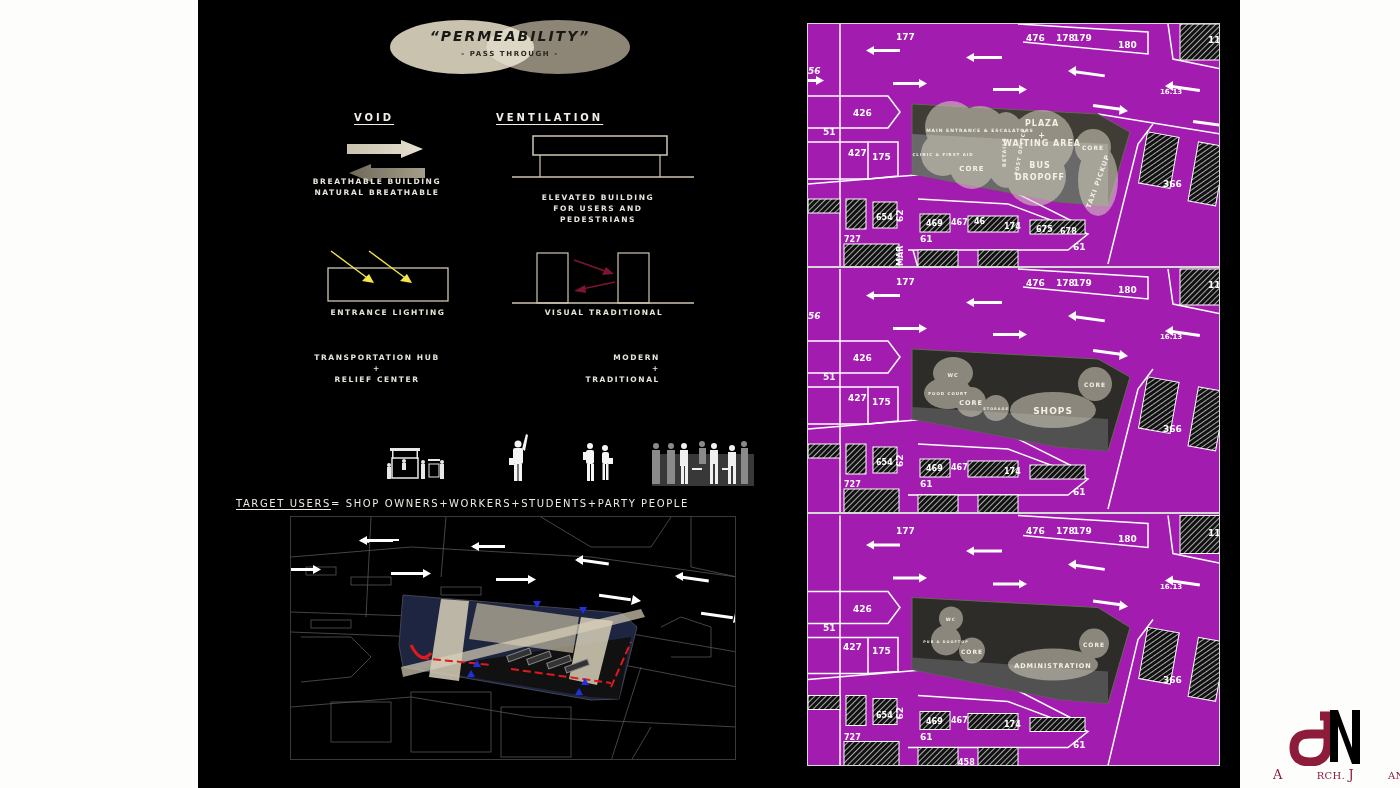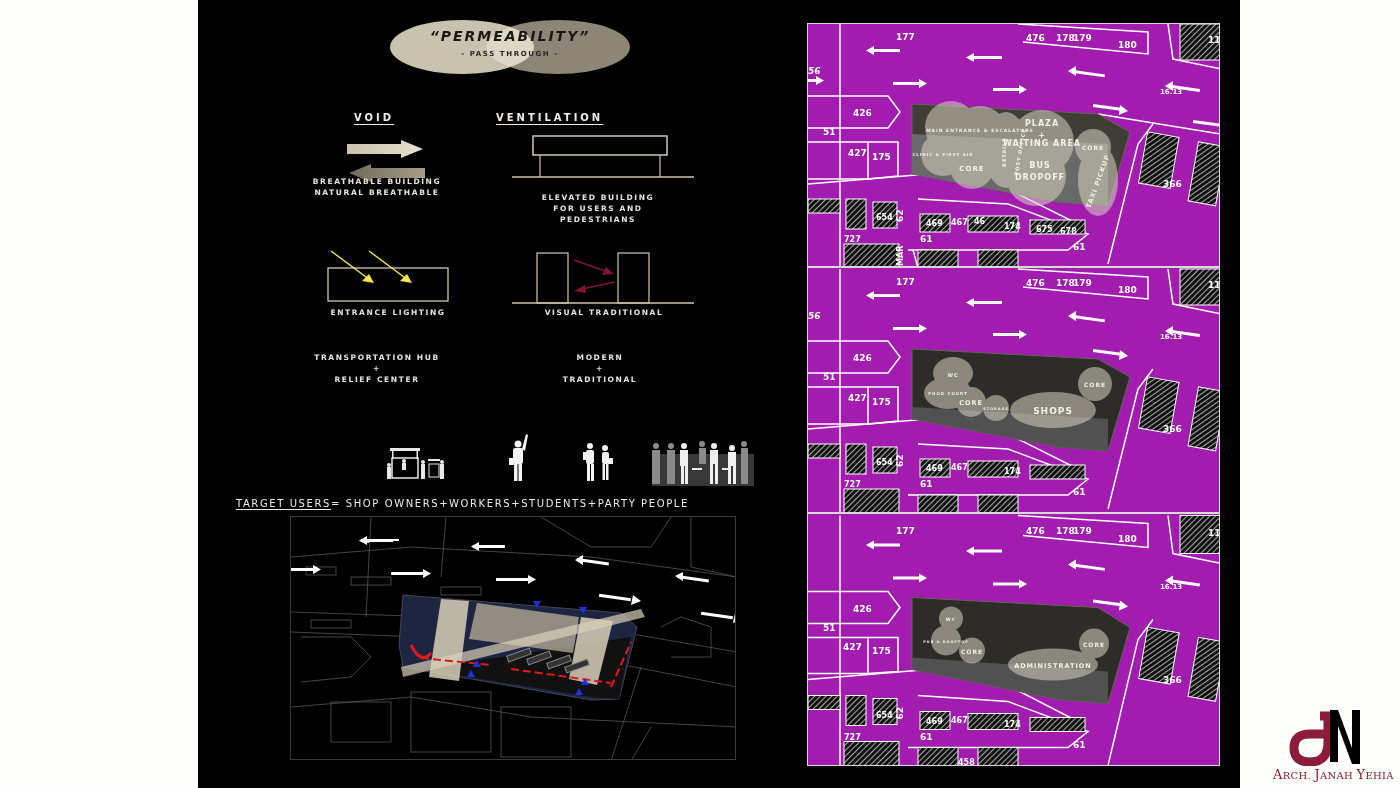--- a/index.html
+++ b/index.html
@@ -35,21 +35,21 @@
   .map1 { top: 23px; height: 244px; }
   .map2 { top: 267px; height: 246px; }
   .map3 { top: 513px; height: 253px; }
 
   .bubble-label { font-family: "DejaVu Sans", sans-serif; font-weight: bold; fill: #f3f0e8; letter-spacing: 1px; }
   .num { font-family: "DejaVu Sans", sans-serif; fill: #fff; font-weight: bold; }
 
   
   .logo { position: absolute; left: 1268px; top: 700px; width: 132px; height: 88px; }
   .logo-text { position: absolute; left: 5px; top: 67px; font-family: "DejaVu Serif", serif; font-size: 13px; color: #8c1c3a; white-space: nowrap; letter-spacing: 0.3px; }
-  .logo-text .s { font-size: 10px; }
+  .logo-text .s { font-size: 10px; margin-left: 34px; }
 </style>
 </head>
 <body>
 
 <div class="board"></div>
 
 <div class="venn">
   <svg width="240" height="54">
     <ellipse cx="72" cy="27" rx="72" ry="27" fill="#c9c2ae"></ellipse>
     <ellipse cx="168" cy="27" rx="72" ry="27" fill="#8d8676"></ellipse>
@@ -113,21 +113,21 @@
   <line x1="103" y1="32" x2="70" y2="39" stroke="#7d1530" stroke-width="1.6"></line>
   <polygon points="62,41 73,35 74,43" fill="#7d1530"></polygon>
 </svg>
 <div class="caption" style="left:520px; top:307px; width:168px;">VISUAL TRADITIONAL</div>
 
 <div class="caption" style="left:312px; top:352px; width:130px;">
   <div>TRANSPORTATION HUB</div>
   <div>+</div>
   <div>RELIEF CENTER</div>
 </div>
-<div class="caption" style="left:540px; top:352px; width:120px;">
+<div class="caption" style="left:540px; top:352px; width:120px;text-align:right;">
   <div>MODERN</div>
   <div>+</div>
   <div>TRADITIONAL</div>
 </div>
 
 <svg class="abs" style="left:384px; top:428px;" width="372" height="60">
 
   <g fill="#e8e8e8">
     <rect x="6" y="20" width="30" height="3"></rect>
     <rect x="8" y="30" width="26" height="20" fill="none" stroke="#e8e8e8" stroke-width="1.5"></rect>

